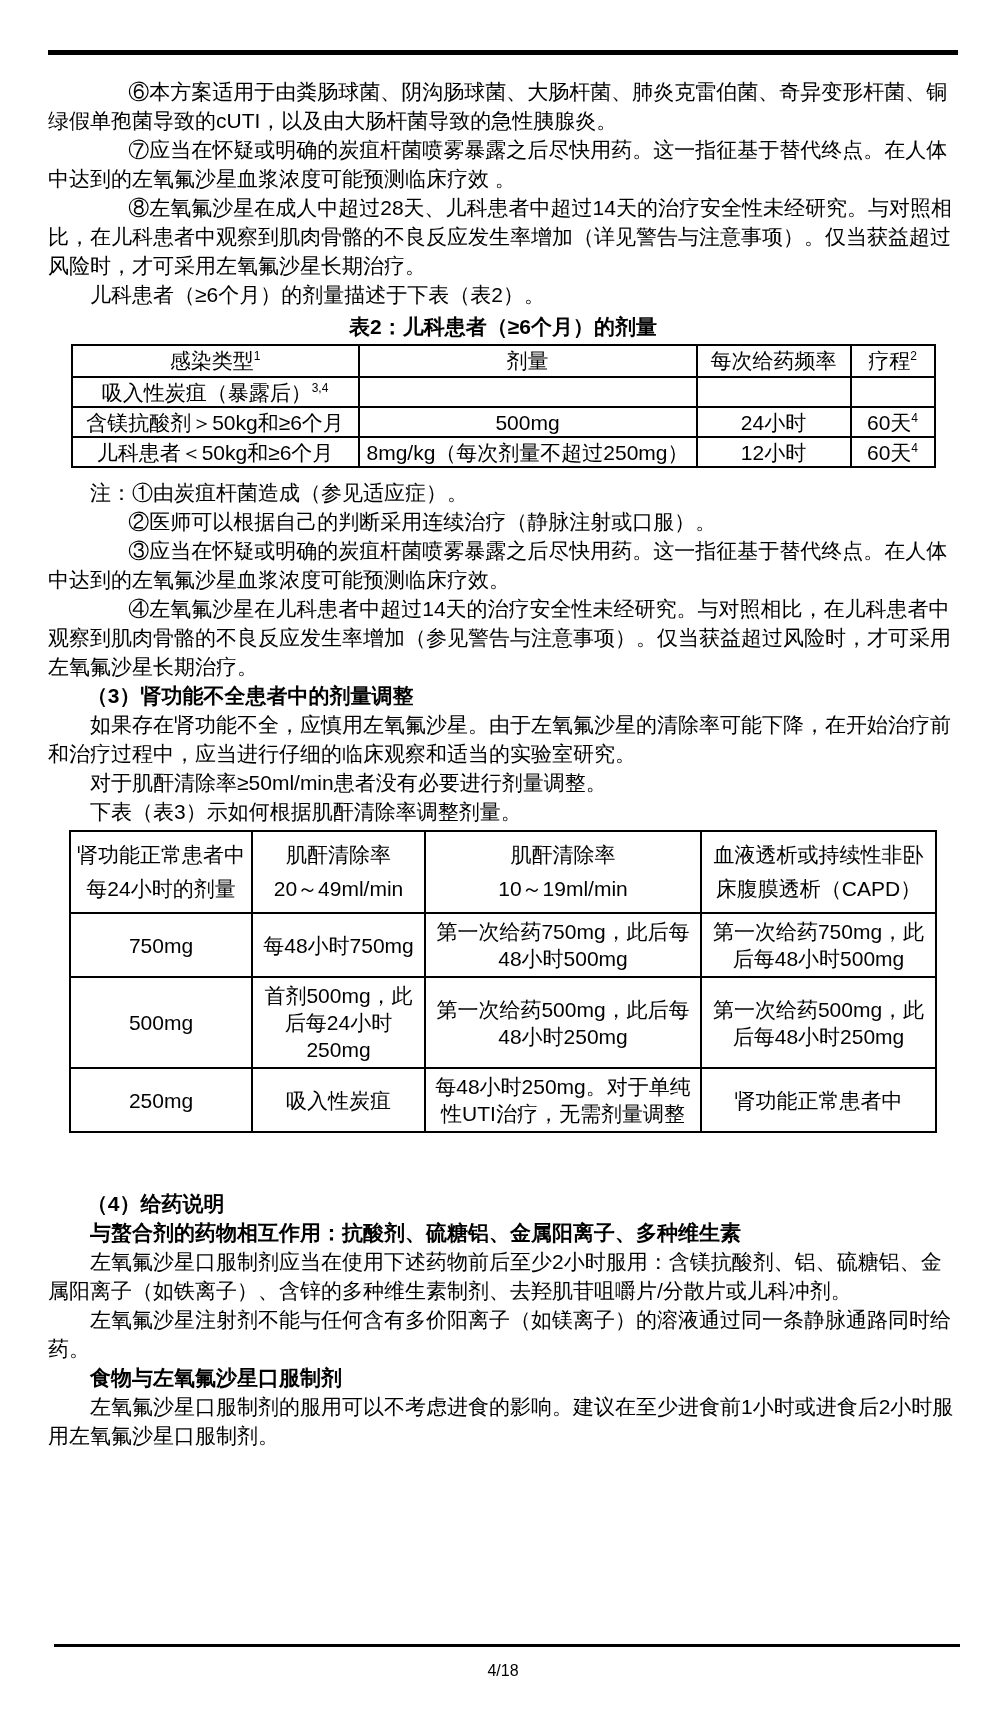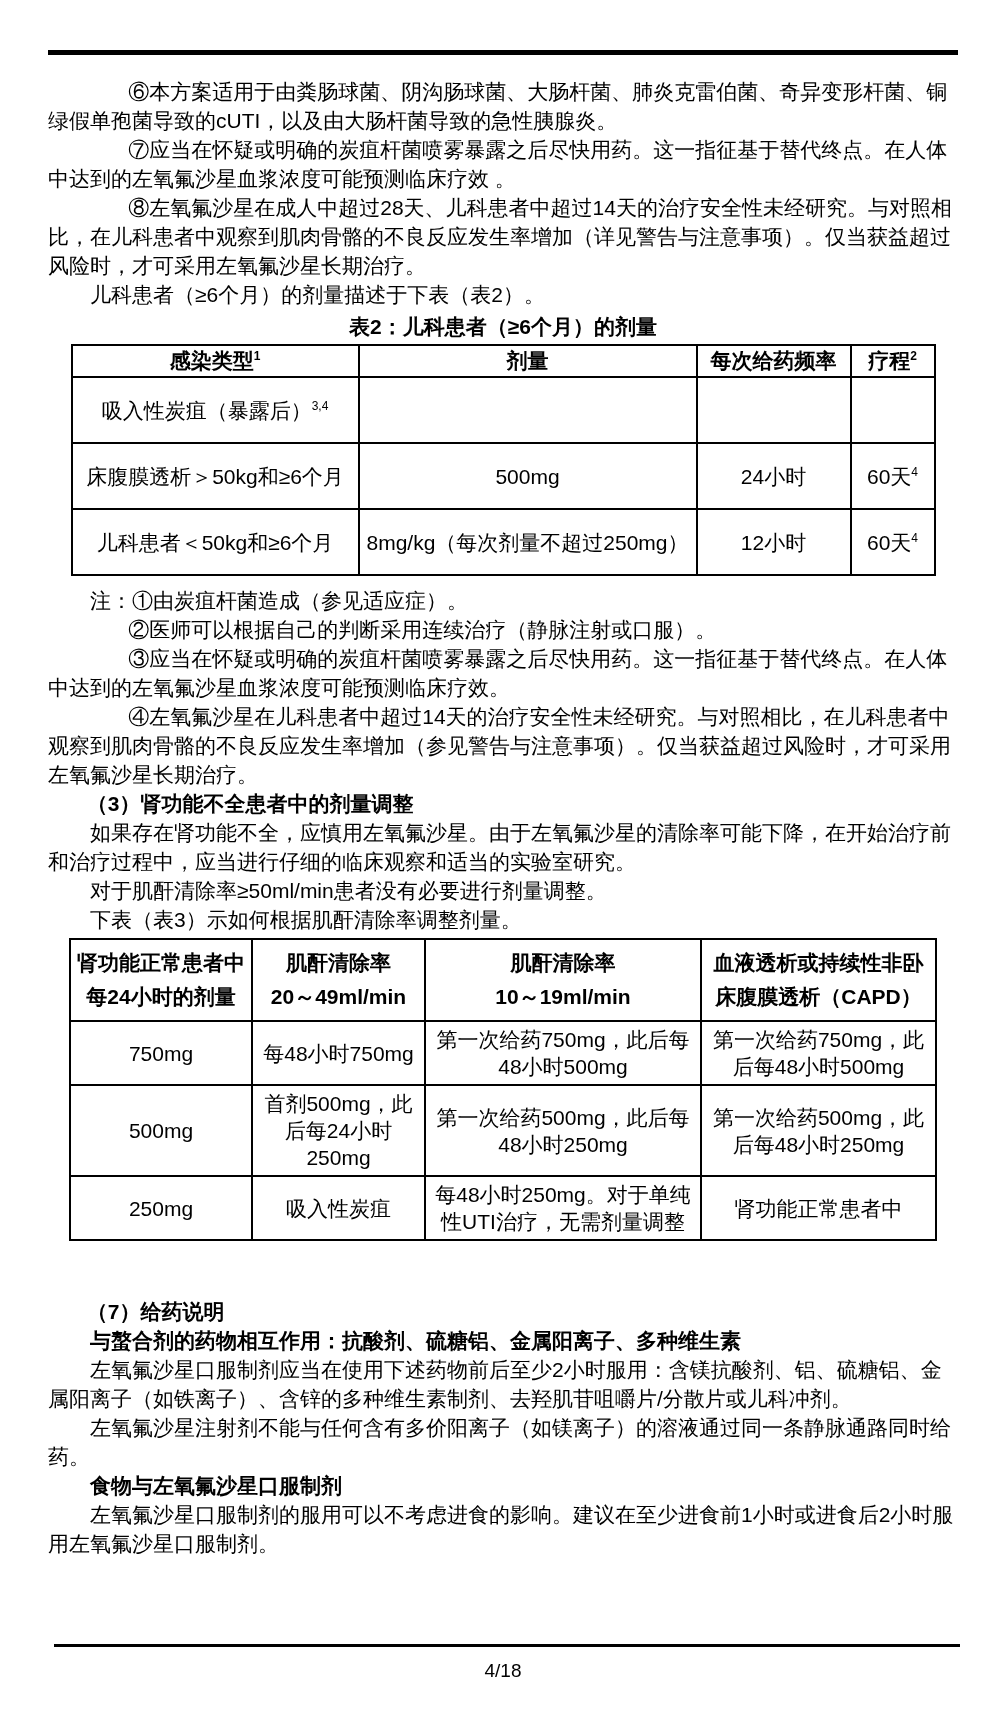--- a/index.html
+++ b/index.html
@@ -29,25 +29,25 @@
   .tcaption { text-align: center; font-weight: bold; margin: 3px 0 3px 0; }
   sup { font-size: 12px; line-height: 0; }
 
   table { border-collapse: collapse; table-layout: fixed; }
   th, td {
     border: 2px solid #000;
     text-align: center;
     vertical-align: middle;
     overflow: hidden;
   }
-  th { font-weight: bold; margin-left: 48px; }
+  th { font-weight: normal; margin-left: 48px; }
 
   .t2 { width: 863px; margin: 2px auto 10px auto; }
   .t2 th { line-height: 26px; padding: 2px 3px; }
-  .t2 td { line-height: 25px; padding: 19px 3px; height: 26px; }
+  .t2 td { line-height: 25px; padding: 1px 3px; height: 26px; }
 
   .t3 { width: 866px; margin: 4px auto 8px auto; }
   .t3 th { line-height: 34px; padding: 6px 4px; }
   .t3 td { line-height: 27px; padding: 4px 6px; height: 54px; }
 
   .gap-before-s4 { margin-top: 56px; }
 
   .footer-rule {
     position: absolute;
     left: 54px;
@@ -55,21 +55,21 @@
     top: 1644px;
     height: 3px;
     background: #000;
   }
   .page-number {
     position: absolute;
     top: 1656px;
     left: 0;
     width: 100%;
     text-align: center;
-    font-size: 19px;
+    font-size: 16px;
   }
 </style>
 </head>
 <body>
 
 <div class="top-rule"></div>
 
 <div class="content">
 
   <p class="p-indent38 first-block">⑥本方案适用于由粪肠球菌、阴沟肠球菌、大肠杆菌、肺炎克雷伯菌、奇异变形杆菌、铜绿假单孢菌导致的cUTI，以及由大肠杆菌导致的急性胰腺炎。</p>
@@ -94,21 +94,21 @@
         <th><span>每次给药频率</span><sup></sup></th>
         <th><span>疗程</span><sup>2</sup></th>
       </tr>
       <tr>
         <td><span>吸入性炭疽（暴露后）</span><sup>3,4</sup></td>
         <td></td>
         <td></td>
         <td><span></span><sup></sup></td>
       </tr>
       <tr>
-        <td><span>床腹膜透析＞50kg和≥6个月</span><sup></sup></td>
+        <td><span>含镁抗酸剂＞50kg和≥6个月</span><sup></sup></td>
         <td>500mg</td>
         <td>24小时</td>
         <td><span>60天</span><sup>4</sup></td>
       </tr>
       <tr>
         <td><span>儿科患者＜50kg和≥6个月</span><sup></sup></td>
         <td>8mg/kg（每次剂量不超过250mg）</td>
         <td>12小时</td>
         <td><span>60天</span><sup>4</sup></td>
       </tr>
@@ -166,21 +166,21 @@
       </tr>
       <tr>
         <td>250mg</td>
         <td>吸入性炭疽</td>
         <td>每48小时250mg。对于单纯性UTI治疗，无需剂量调整</td>
         <td>肾功能正常患者中</td>
       </tr>
     </tbody>
   </table>
 
-  <div class="h-section gap-before-s4">（7）给药说明</div>
+  <div class="h-section gap-before-s4">（4）给药说明</div>
   <div class="sub-bold">与螯合剂的药物相互作用：抗酸剂、硫糖铝、金属阳离子、多种维生素</div>
   <p class="p-indent2">左氧氟沙星口服制剂应当在使用下述药物前后至少2小时服用：含镁抗酸剂、铝、硫糖铝、金属阳离子（如铁离子）、含锌的多种维生素制剂、去羟肌苷咀嚼片/分散片或儿科冲剂。</p>
   <p class="p-indent2">左氧氟沙星注射剂不能与任何含有多价阳离子（如镁离子）的溶液通过同一条静脉通路同时给药。</p>
   <div class="sub-bold">食物与左氧氟沙星口服制剂</div>
   <p class="p-indent2">左氧氟沙星口服制剂的服用可以不考虑进食的影响。建议在至少进食前1小时或进食后2小时服用左氧氟沙星口服制剂。</p>
 
 </div>
 
 <div class="footer-rule"></div>
 <div class="page-number">4/18</div>

